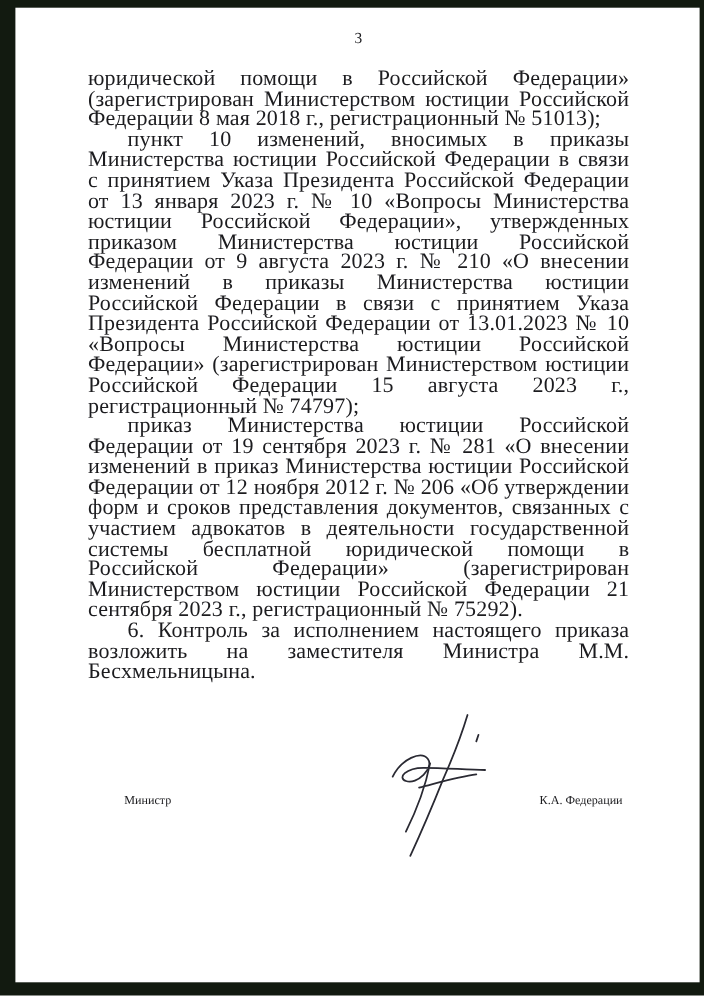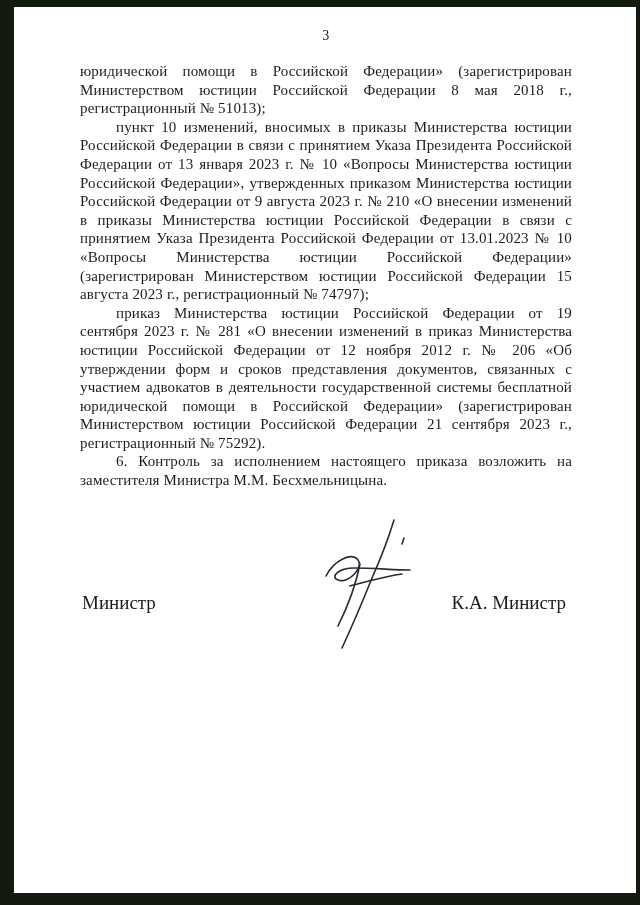--- a/index.html
+++ b/index.html
@@ -28,35 +28,36 @@
     box-sizing: border-box;
     padding: 15px 64px 0 66px;
   }
   .page-number {
     text-align: center;
     font-size: 14px;
     margin: 6px 0 18px 0;
     letter-spacing: 0.5px;
   }
   .body-text {
-    font-size: 15px;
+    font-size: 20px;
     line-height: 18.6px;
     text-align: justify;
     letter-spacing: 0.15px;
   }
   .body-text p {
     margin: 0;
     text-indent: 36px;
   }
   .body-text p.no-indent { text-indent: 0; }
   .signature-block {
     position: relative;
     margin-top: 58px;
     height: 120px;
-    font-size: 19px;
+    font-size: 11px;
+    margin-left: 31px;
   }
   .minister-label {
     position: absolute;
     left: 2px;
     top: 44px;
   }
   .signatory-name {
     position: absolute;
     right: 6px;
     top: 44px;
@@ -93,17 +94,17 @@
           <g fill="none" stroke="#2a2a33" stroke-width="1.6" stroke-linecap="round">
             <path d="M104 6 C98 26 90 46 82 64 C74 84 64 108 52 134"></path>
             <path d="M36 62 C44 46 62 38 68 46 C74 54 58 70 48 66 C40 63 48 54 64 54 C84 54 104 56 120 56"></path>
             <path d="M70 50 C66 70 58 92 48 112"></path>
             <path d="M60 72 C76 68 96 62 112 60"></path>
             <path d="M112 30 L114 24"></path>
           </g>
         </svg>
       </span>
 
-      <span class="signatory-name">К.А. Министр</span>
+      <span class="signatory-name">К.А. Федерации</span>
     </div>
 
   </div>
 </div>
 
 </body></html>

